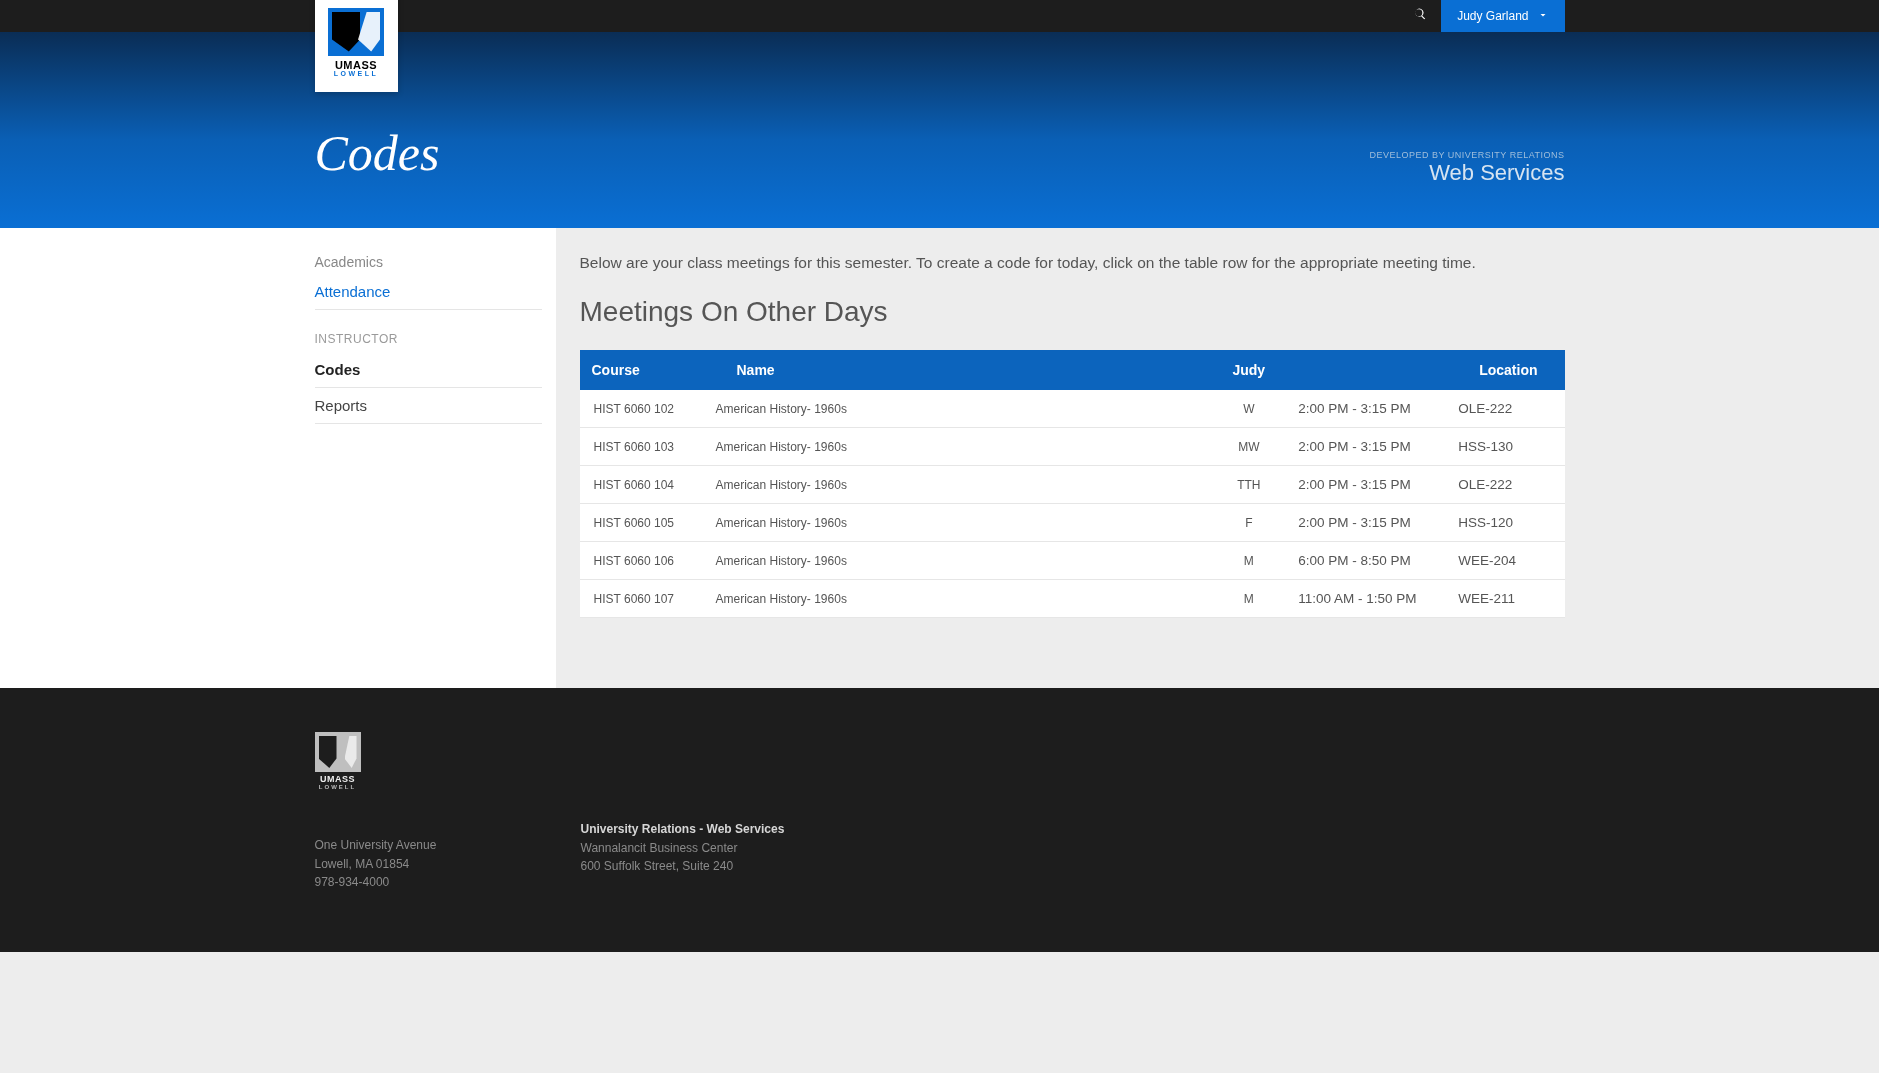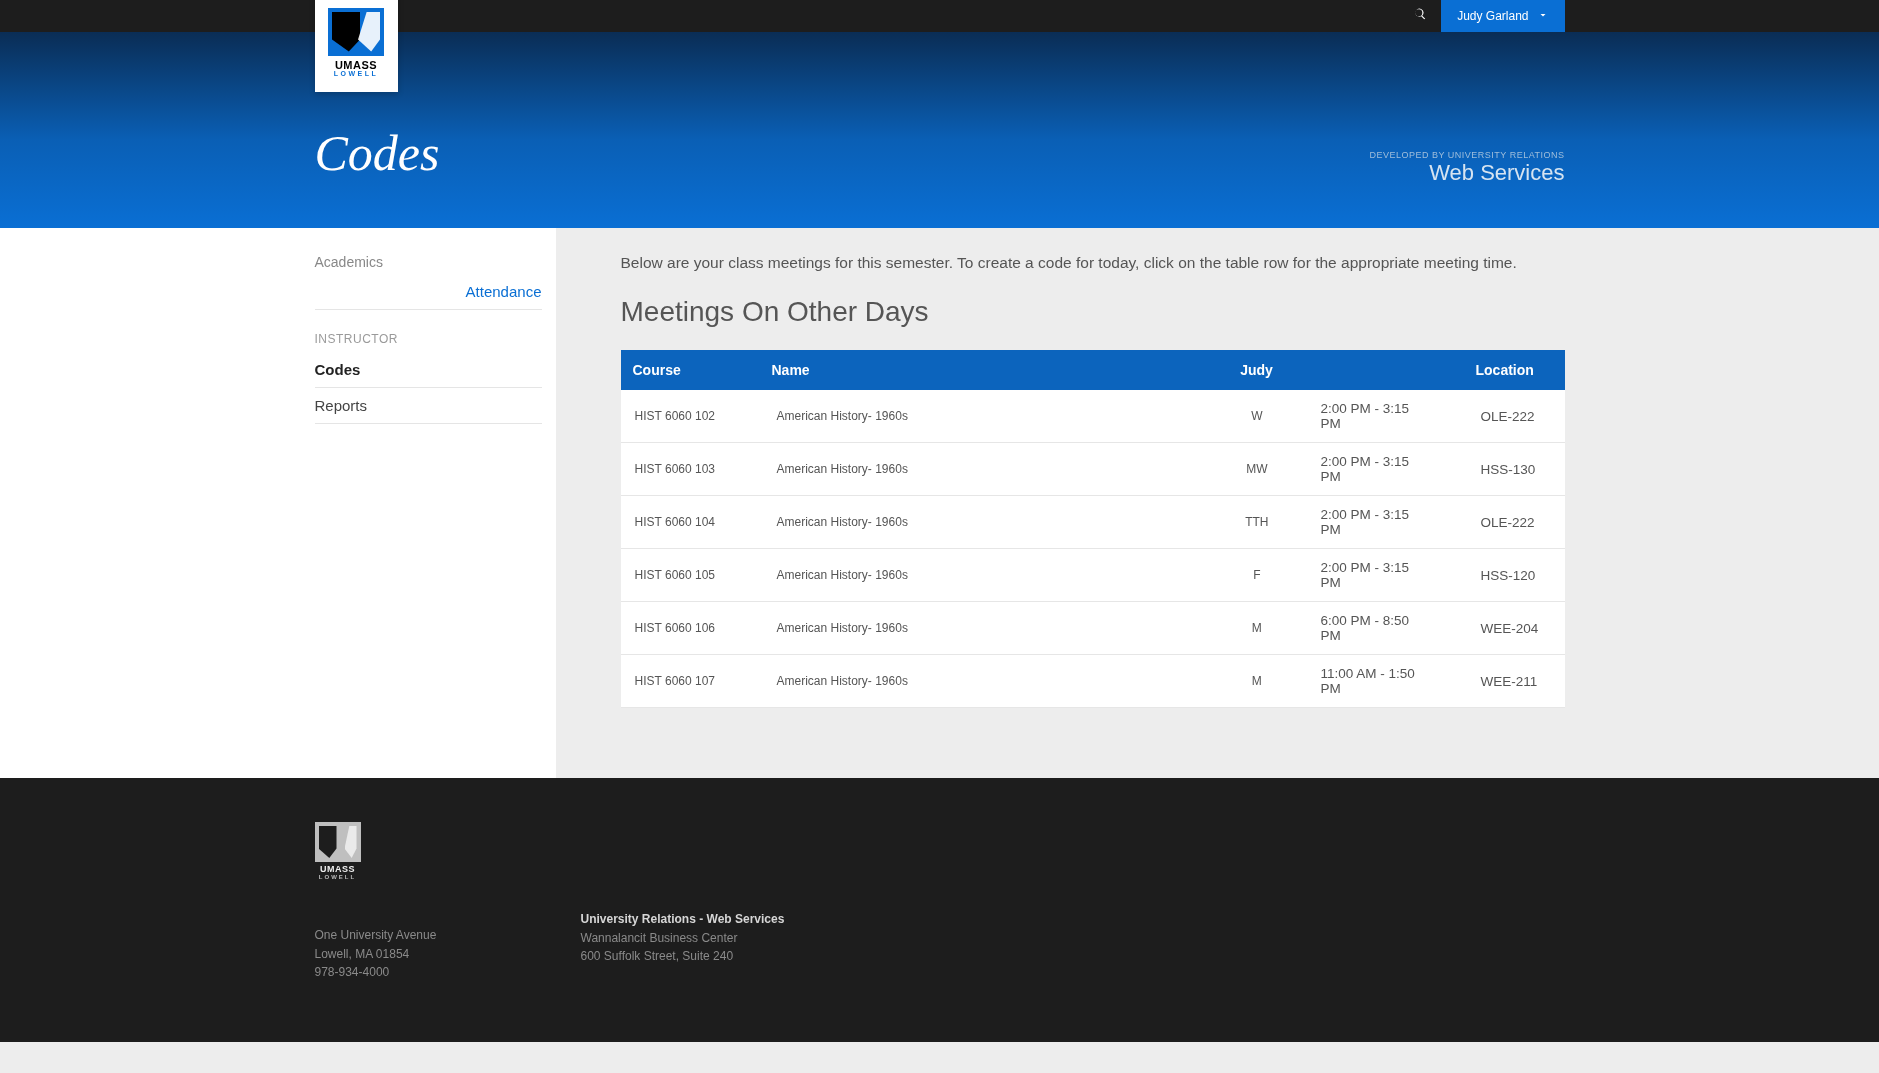--- a/index.html
+++ b/index.html
@@ -128,21 +128,20 @@
 
   
   .content-wrap {
     background: #ededed;
   }
   .content-inner {
     max-width: 1250px;
     margin: 0 auto;
     display: flex;
     background: #ededed;
-    gap: 41px;
   }
   .sidebar {
     width: 241px;
     background: #fff;
     padding: 26px 14px 60px 0;
     flex-shrink: 0;
   }
   
   .content-wrap { position: relative; }
   .content-wrap::before {
@@ -168,21 +167,21 @@
     padding: 22px 0 6px 0;
   }
   .side-link {
     display: block;
     padding: 9px 0;
     border-bottom: 1px solid #e5e5e5;
     font-size: 15px;
     color: #444;
     cursor: pointer;
   }
-  .side-link.active-blue { color: #0a6fd4; text-align: right; }
+  .side-link.active-blue { color: #0a6fd4; }
   .side-link.active-bold { font-weight: 600; color: #222; }
 
   .main {
     flex: 1;
     padding: 26px 0 70px 24px;
   }
   .intro {
     font-size: 15.5px;
     color: #555;
     margin-bottom: 24px;
@@ -198,25 +197,25 @@
     width: 100%;
     border-collapse: collapse;
     background: #fff;
     font-size: 13px;
   }
   table.meetings thead th {
     background: #0c64bd;
     color: #fff;
     text-align: left;
     font-weight: 600;
-    padding: 12px 21px;
+    padding: 12px 27px;
     font-size: 14px;
   }
   table.meetings tbody td {
-    padding: 11px 26px;
+    padding: 11px 6px;
     border-bottom: 1px solid #e6e6e6;
     color: #555;
   }
   table.meetings tbody tr { cursor: pointer; }
   .col-course { width: 130px; padding-left: 14px !important; font-size: 12px; color: #666; }
   .col-name   { font-size: 12px; color: #666; }
   .col-days   { width: 70px; text-align: center; font-size: 12px; color: #666; }
   .col-time   { width: 160px; font-size: 13.5px; color: #555; }
   .col-loc    { width: 110px; font-size: 13.5px; color: #555; }
   thead .col-course { padding-left: 12px !important; }

